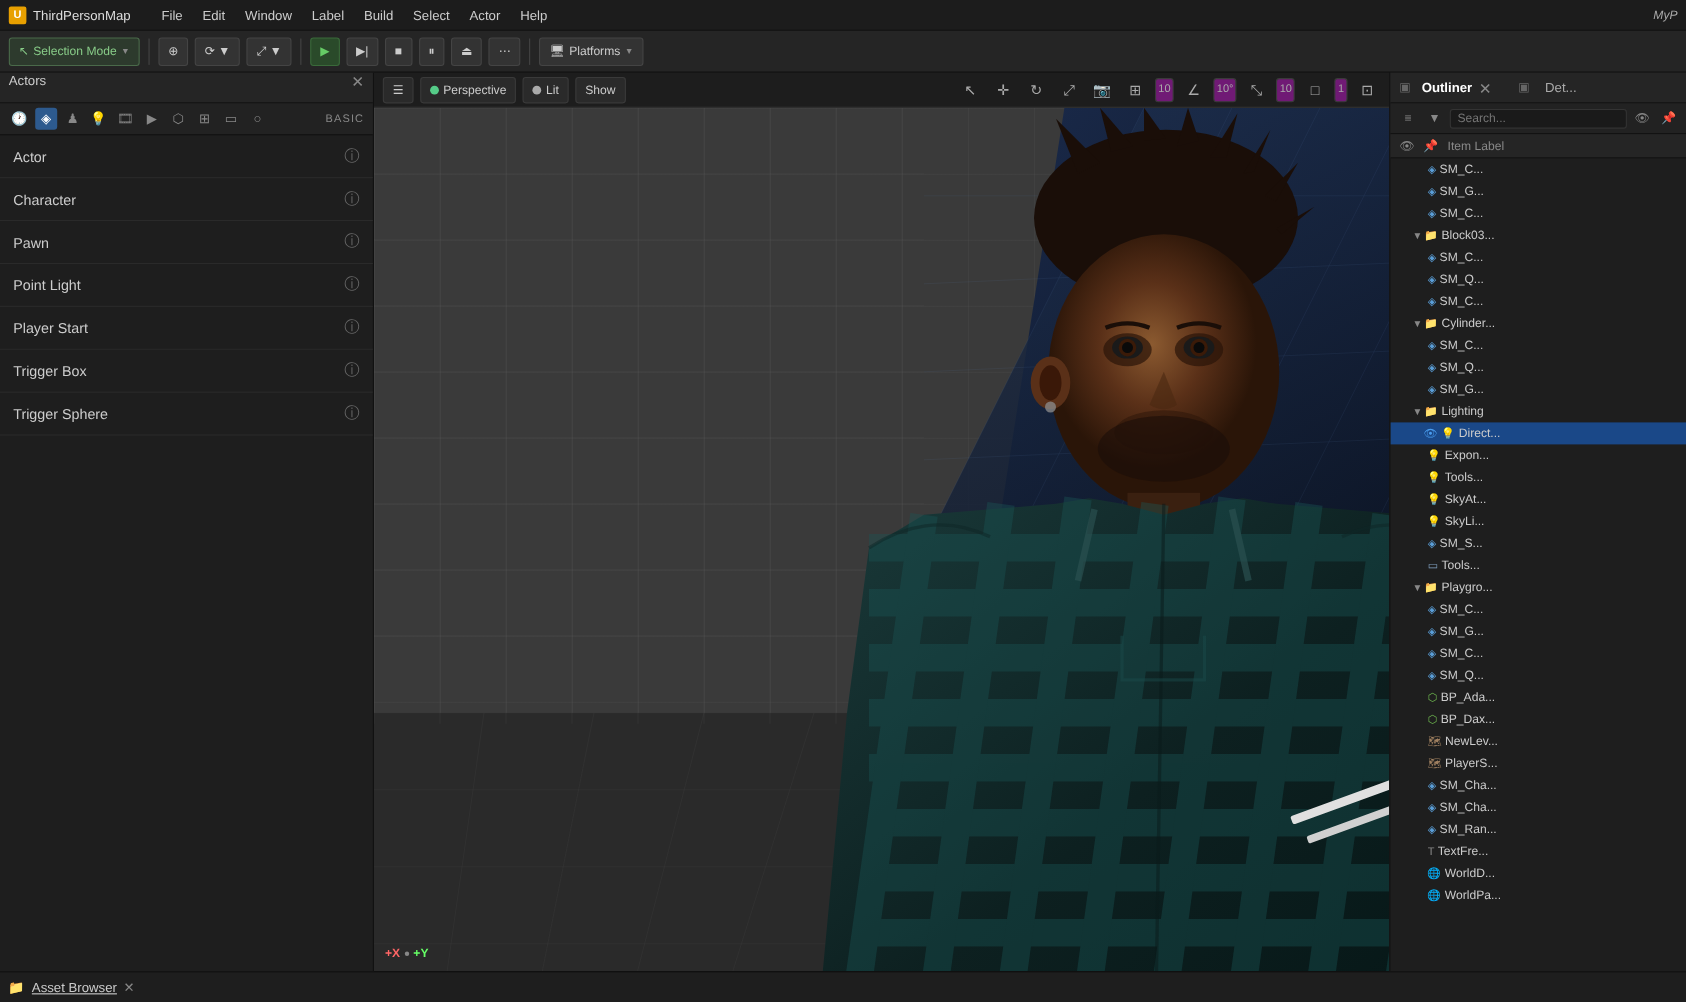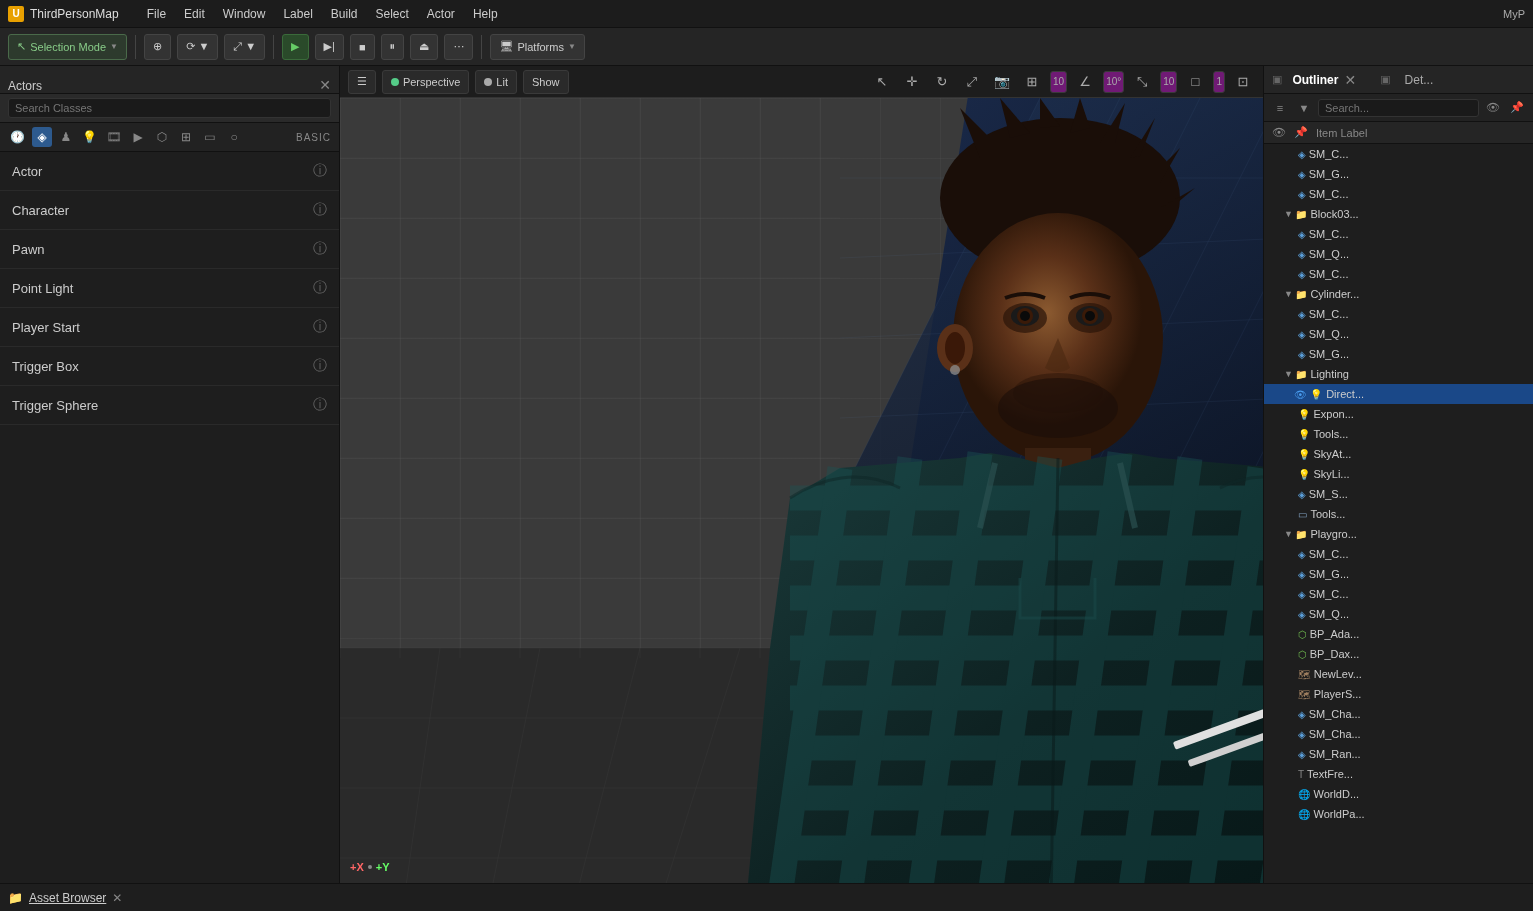--- a/index.html
+++ b/index.html
@@ -45,20 +45,21 @@
     #title-bar .menu-item {
       padding: 2px 8px;
       cursor: pointer;
       color: #ccc;
       border-radius: 3px;
     }
     #title-bar .right-area {
       margin-left: auto;
       color: #aaa;
       font-size: 11px;
+      font-style: italic;
     }
 
     
     #toolbar {
       height: 38px;
       background: #252525;
       display: flex;
       align-items: center;
       padding: 0 8px;
       gap: 6px;
@@ -105,21 +106,21 @@
       background: #1e1e1e;
       border-right: 1px solid #111;
       display: flex;
       flex-direction: column;
       flex-shrink: 0;
     }
     #actors-tab {
       height: 28px;
       background: #252525;
       display: flex;
-      align-items: flex-end;
+      align-items: flex-start;
       padding: 0 8px;
       border-bottom: 1px solid #111;
       gap: 8px;
     }
     .tab-label {
       color: #ccc;
       font-size: 12px;
     }
     .tab-close {
       margin-left: auto;
@@ -465,23 +466,20 @@
     <span class="dropdown-arrow">▼</span>
   </button>
 </div>
 
 <div id="main-layout">
 
   <div id="left-panel">
     <div id="actors-tab">
       <span class="tab-label">Actors</span>
       <span class="tab-close">✕</span>
-    </div>
-    <div id="search-classes">
-      <input type="text" placeholder="Search Classes" style="">
     </div>
     <div id="filter-icons">
       <span class="filter-icon">🕐</span>
       <span class="filter-icon active">◈</span>
       <span class="filter-icon">♟</span>
       <span class="filter-icon">💡</span>
       <span class="filter-icon">🎞</span>
       <span class="filter-icon">▶</span>
       <span class="filter-icon">⬡</span>
       <span class="filter-icon">⊞</span>

